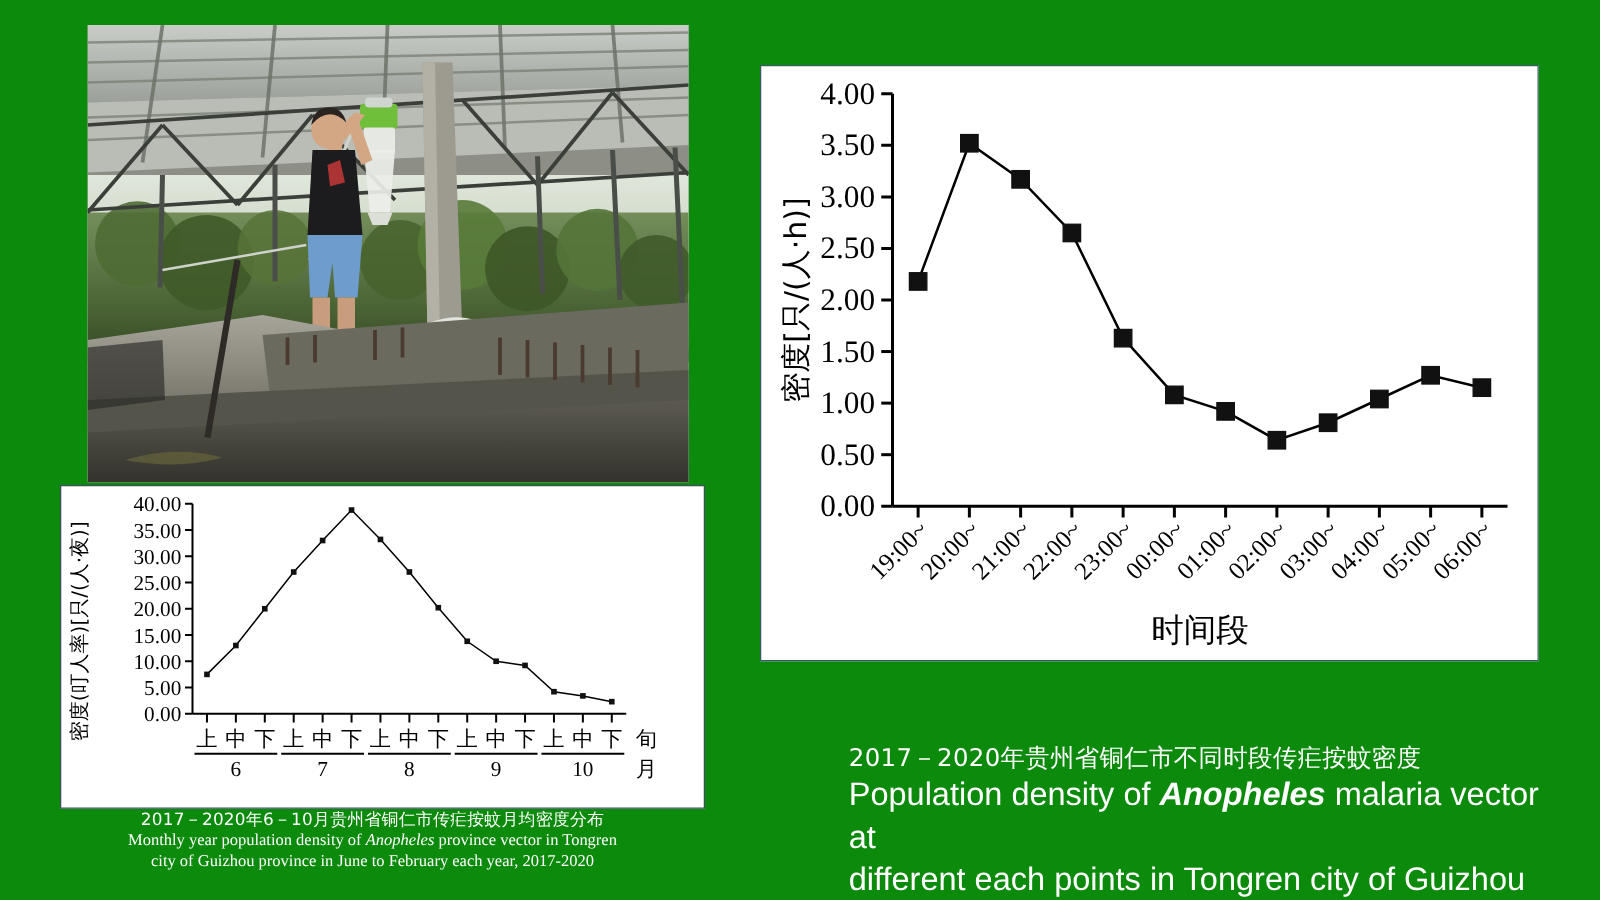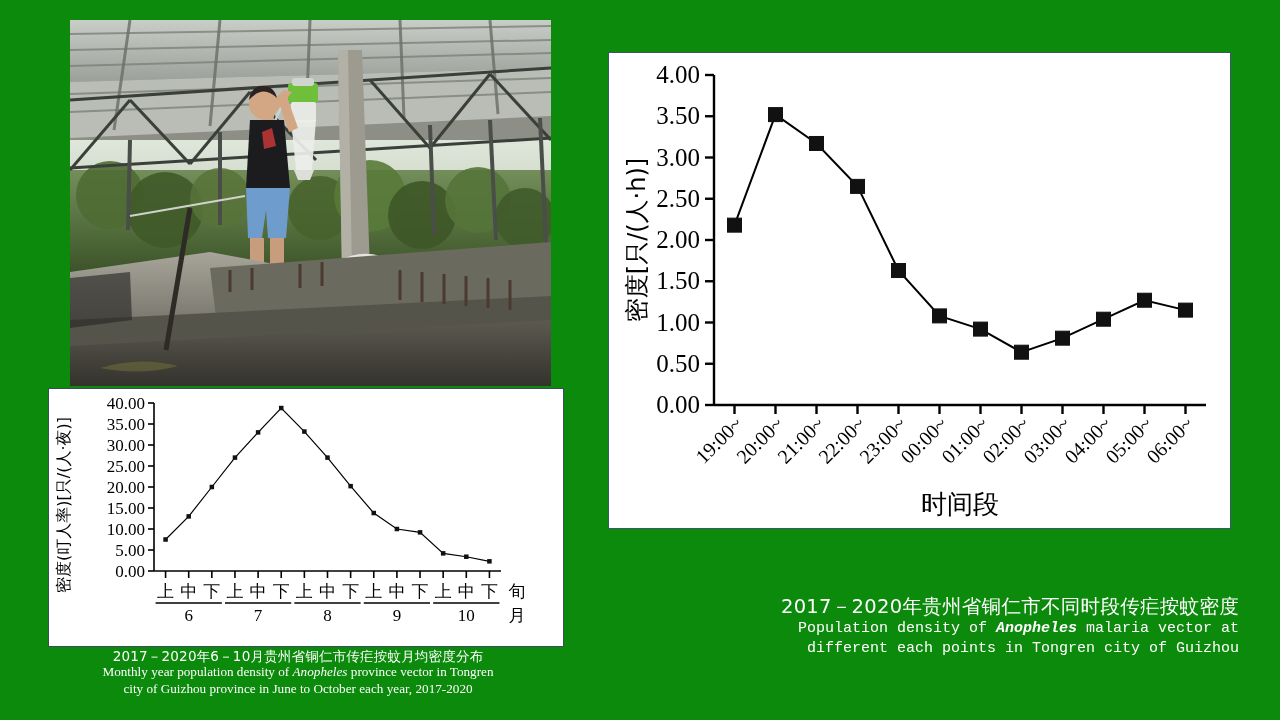--- a/index.html
+++ b/index.html
@@ -83,31 +83,30 @@
   }
   #small-caption .en i { font-style: italic; }
 
   #right-caption {
     position: absolute;
     left: 679px;
     top: 594px;
     width: 560px;
     color: #ffffff;
     line-height: 1.30;
-    text-align: right;
   }
   #right-caption .cn {
     font-family: "DejaVu Sans", sans-serif;
     font-size: 19.5px;
     display: block;
     letter-spacing: .3px;
   }
   #right-caption .en {
-    font-family: Liberation Mono, monospace;
-    font-size: 15px;
+    font-family: Liberation Sans, sans-serif;
+    font-size: 26px;
     display: block;
   }
   #right-caption .en i { font-style: italic; font-weight: bold; }
 </style>
 </head>
 <body>
 
 <div id="slide">
 
   <div id="photo-panel">
@@ -406,21 +405,21 @@
         <rect x="528.5" y="240.225" width="14" height="14" fill="#111" stroke="#111" stroke-width="1"></rect>
         <rect x="569.5" y="250.125" width="14" height="14" fill="#111" stroke="#111" stroke-width="1"></rect>
         <text x="0" y="0" text-anchor="middle" font-family="&quot;DejaVu Sans&quot;, sans-serif" font-size="24" fill="#000" transform="translate(36,187) rotate(-90)">密度[只/(人·h)]</text>
         <text x="351" y="460" text-anchor="middle" font-family="&quot;DejaVu Sans&quot;, sans-serif" font-size="26" fill="#000">时间段</text>
       </svg>
   </div>
 
   <div id="small-caption">
     <span class="cn">2017－2020年6－10月贵州省铜仁市传疟按蚊月均密度分布</span>
     <span class="en"><span>Monthly  year  population  density  of </span><i>Anopheles</i><span> province  vector  in  Tongren</span></span>
-    <span class="en">city  of Guizhou  province  in June  to October  each year,  2017-2020</span>
+    <span class="en">city  of Guizhou  province  in June  to February  each year,  2017-2020</span>
   </div>
 
   <div id="right-caption">
     <span class="cn">2017－2020年贵州省铜仁市不同时段传疟按蚊密度</span>
     <span class="en"><span>Population density of </span><i>Anopheles</i><span> malaria  vector at</span></span>
     <span class="en">different each points in Tongren  city of Guizhou</span>
   </div>
 
 </div>
 

